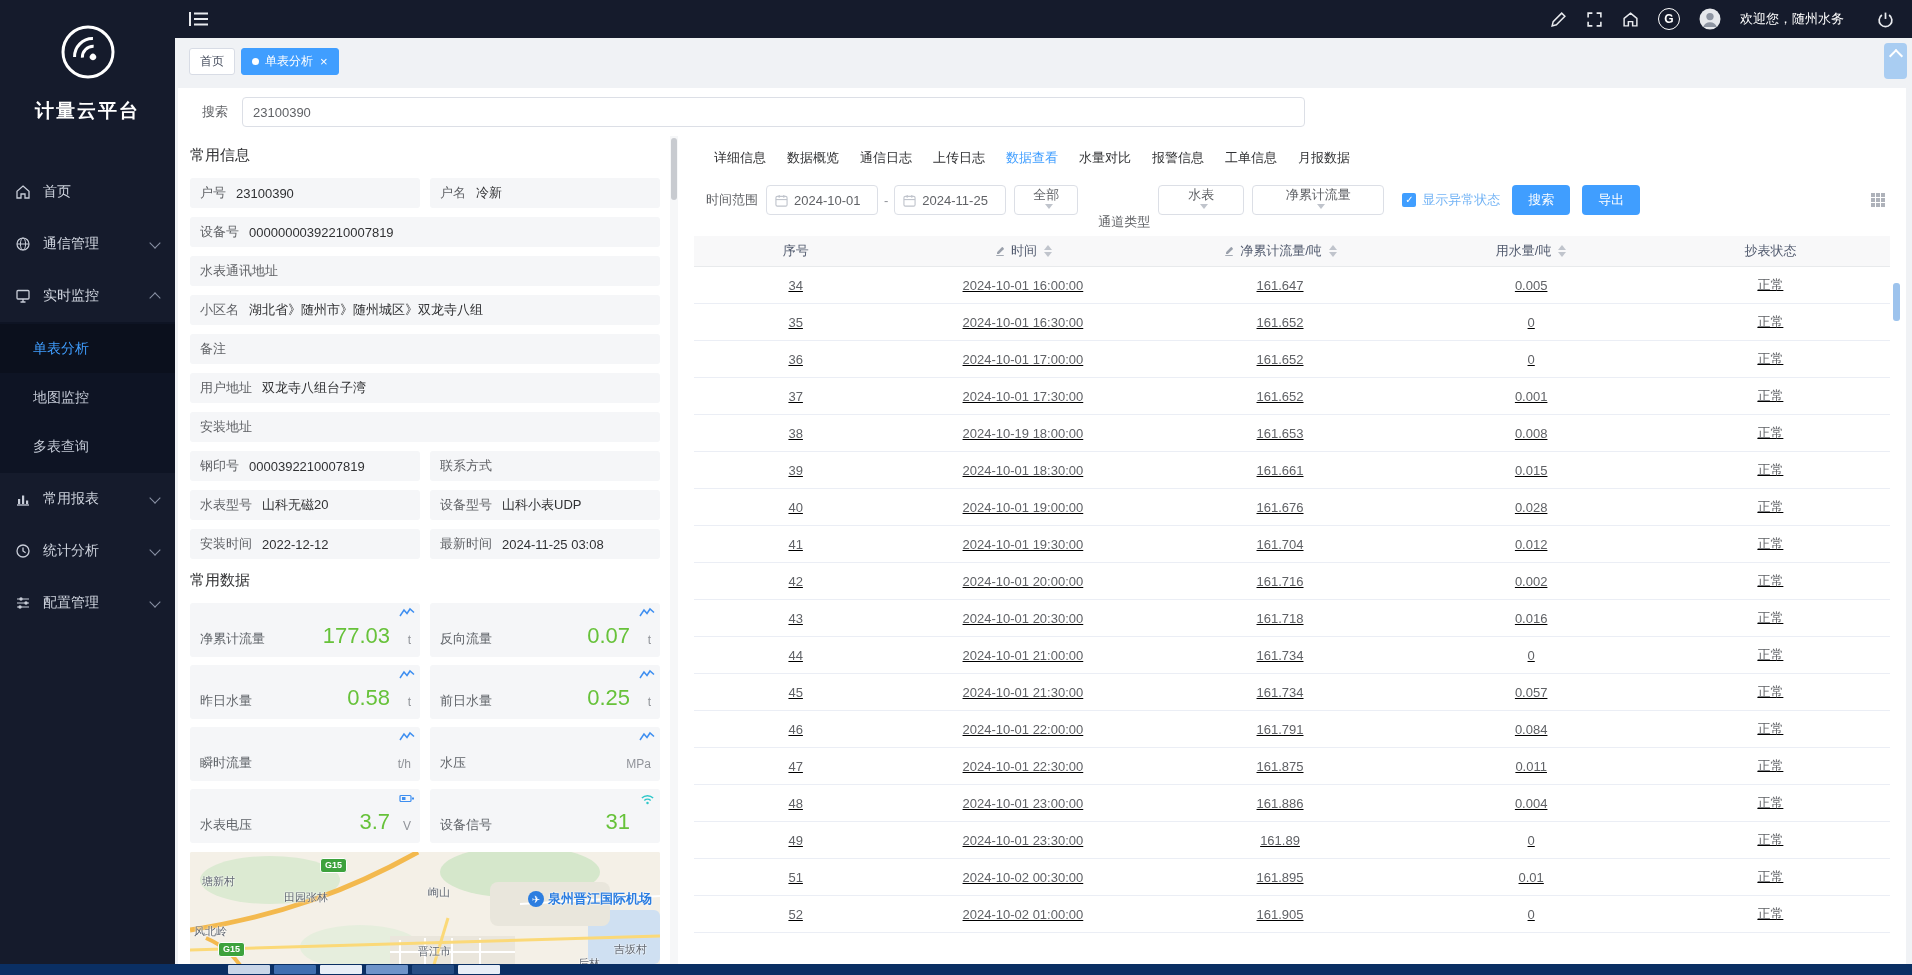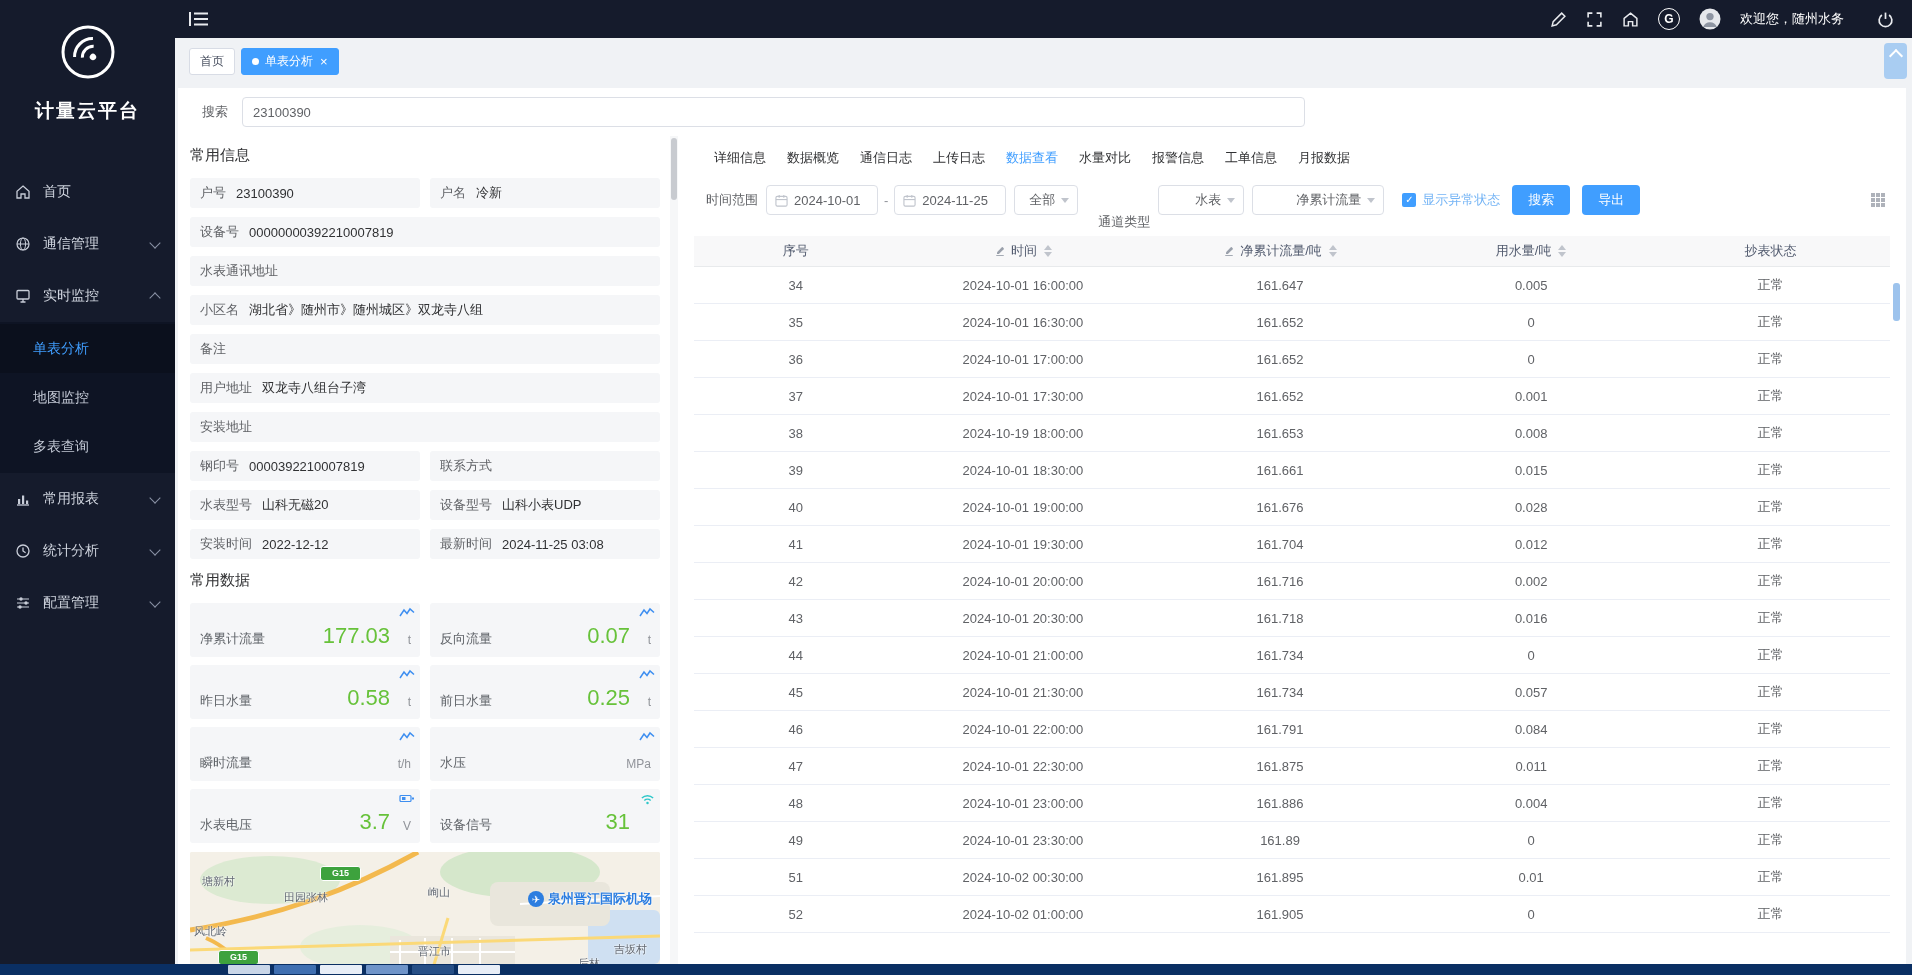--- a/index.html
+++ b/index.html
@@ -55,48 +55,48 @@
   .stats-grid{display:grid;grid-template-columns:1fr 1fr;gap:8px 10px;}
   .stat-card{position:relative;background:#f5f6f8;border-radius:3px;height:54px;}
   .s-label{position:absolute;left:10px;bottom:9px;font-size:13px;color:#5f6368;}
   .s-value{position:absolute;right:30px;bottom:8px;font-size:22px;font-weight:500;}
   .s-unit{position:absolute;right:9px;bottom:10px;font-size:12px;color:#909399;}
   .s-icon{position:absolute;right:5px;top:4px;display:flex;}
   
   .map{position:relative;margin-top:9px;height:126px;overflow:hidden;border-radius:2px;background:#f4f0e7;}
   .map svg.bg{position:absolute;left:0;top:0;}
   .map-label{position:absolute;font-size:11px;color:#5f6670;white-space:nowrap;text-shadow:0 0 2px #fff,0 0 2px #fff;}
-  .g-badge{position:absolute;background:#3da23d;color:#fff;font-size:9px;line-height:1;padding:2px 11px;border-radius:3px;border:1px solid #fff;font-weight:700;margin-top:8px;}
+  .g-badge{position:absolute;background:#3da23d;color:#fff;font-size:9px;line-height:1;padding:2px 4px;border-radius:3px;border:1px solid #fff;font-weight:700;}
   .airport{position:absolute;left:338px;top:38px;display:flex;align-items:center;gap:4px;color:#2b7de0;font-size:13px;font-weight:600;text-shadow:0 0 2px #fff,0 0 2px #fff;}
   .airport-icon{width:16px;height:16px;border-radius:50%;background:#2b7de0;color:#fff;display:flex;align-items:center;justify-content:center;font-size:10px;text-shadow:none;}
   
   .mid-scroll{width:8px;background:#f6f7f8;position:relative;}
   .mid-thumb{position:absolute;top:2px;left:1px;width:6px;height:62px;background:#c8cbd0;border-radius:3px;}
   
   .right-panel{flex:1;position:relative;padding:0 16px;box-sizing:border-box;}
   .rp-tabs{height:44px;display:flex;align-items:center;gap:21px;padding-left:20px;}
   .rp-tab{font-size:13px;color:#303133;cursor:pointer;white-space:nowrap;}
   .rp-tab.active{color:#409eff;font-weight:500;}
   .rp-filters{height:40px;display:flex;align-items:center;padding-left:12px;margin-bottom:16px;position:relative;}
   .f-lab{font-size:13px;color:#606266;margin-right:8px;white-space:nowrap;}
   .f-lab.lab2{margin-left:20px;margin-top:44px;}
   .date-input{width:112px;height:30px;border:1px solid #dcdfe6;border-radius:4px;display:flex;align-items:center;padding:0 8px;gap:6px;font-size:13px;color:#606266;background:#fff;box-sizing:border-box;cursor:pointer;}
   .sep{color:#909399;margin:0 6px;font-size:13px;}
-  .select{height:30px;border:1px solid #dcdfe6;border-radius:4px;display:flex;align-items:center;justify-content:flex-end;padding:0 8px;font-size:13px;color:#606266;background:#fff;box-sizing:border-box;cursor:pointer;}
+  .select{height:30px;border:1px solid #dcdfe6;border-radius:4px;display:flex;align-items:center;justify-content:flex-start;padding:0 8px;font-size:13px;color:#606266;background:#fff;box-sizing:border-box;cursor:pointer;flex-direction:column;}
   .select.s1{width:64px;margin-left:8px;}
   .select.s2{width:86px;}
   .select.s3{width:132px;margin-left:8px;}
   .sel-caret{width:0;height:0;border-left:4px solid transparent;border-right:4px solid transparent;border-top:5px solid #c0c4cc;margin-left:6px;}
   .cb-wrap{display:flex;align-items:center;margin-left:18px;gap:6px;cursor:pointer;}
   .cb{width:14px;height:14px;background:#409eff;border-radius:2px;color:#fff;font-size:10px;line-height:14px;text-align:center;}
   .cb-label{font-size:13px;color:#74b4f5;white-space:nowrap;}
   .btn{height:30px;padding:0 16px;background:#409eff;color:#fff;border:none;border-radius:4px;font-size:13px;margin-left:12px;cursor:pointer;}
   .grid-icon{position:absolute;right:4px;top:12px;display:flex;cursor:pointer;}
   
-  table.data-table{width:100%;border-collapse:collapse;table-layout:fixed;}
+  table.data-table{width:100%;border-collapse:collapse;table-layout:fixed;text-decoration:underline;}
   .data-table th{height:30px;background:#f8f8f9;font-size:13px;color:#515a6e;font-weight:400;border-bottom:1px solid #e8eaec;text-align:center;padding:0;}
   .data-table td{height:36px;text-align:center;font-size:13px;color:#606266;border-bottom:1px solid #ebeef5;padding:0;white-space:nowrap;}
   .th-wrap{display:inline-flex;align-items:center;gap:5px;}
   .sort{display:inline-flex;flex-direction:column;gap:2px;margin-left:2px;cursor:pointer;}
   .caret-up{width:0;height:0;border-left:4px solid transparent;border-right:4px solid transparent;border-bottom:5px solid #c0c4cc;display:block;}
   .caret-down{width:0;height:0;border-left:4px solid transparent;border-right:4px solid transparent;border-top:5px solid #c0c4cc;display:block;}
   .th-edit{display:inline-flex;align-items:center;}
   .rs-thumb{position:absolute;right:6px;top:147px;width:7px;height:38px;background:#9dc3ed;border-radius:3px;}
   
   .taskbar{position:absolute;left:0;right:0;bottom:0;height:11px;background:#0a2f63;z-index:99;display:flex;align-items:center;gap:4px;padding-left:228px;}

